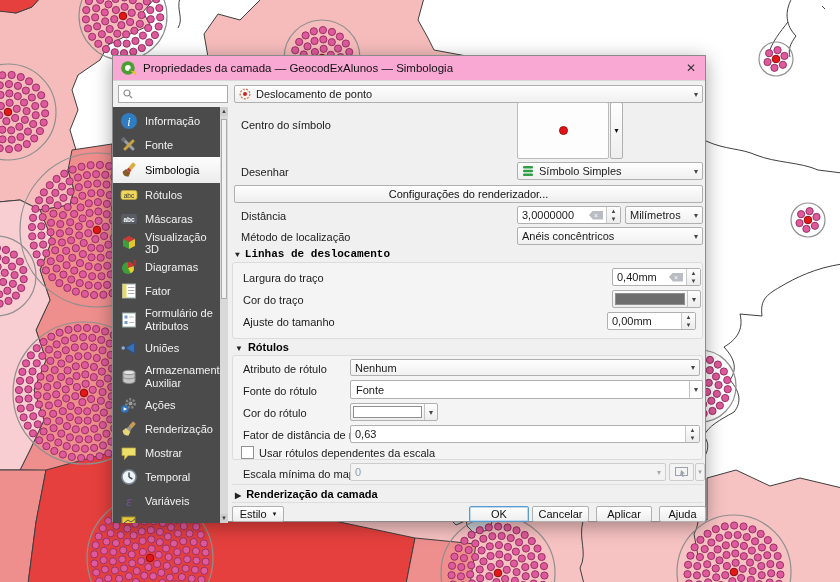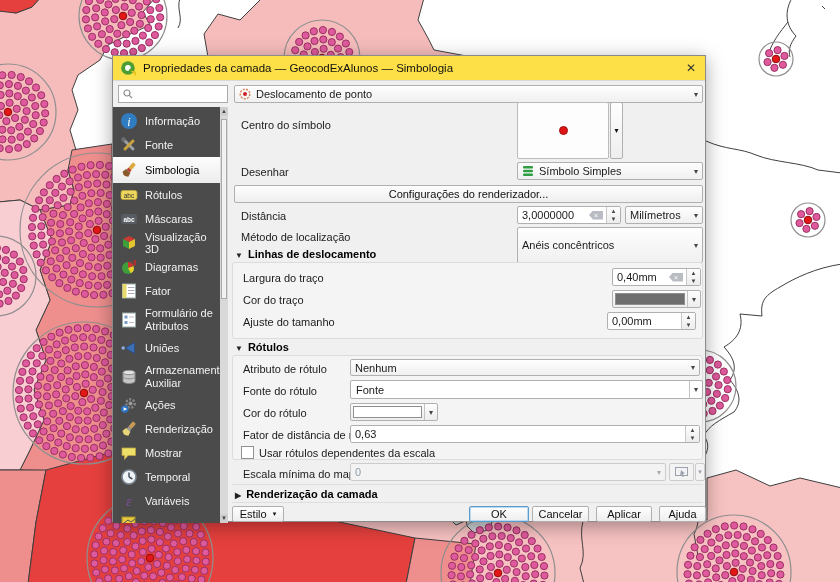--- a/index.html
+++ b/index.html
@@ -4,21 +4,21 @@
 <style>
   * { margin:0; padding:0; box-sizing:border-box; }
   html,body { width:840px; height:582px; overflow:hidden; }
   body { font-family:"Liberation Sans", sans-serif; font-size:11px; color:#1a1a1a; }
   .stage { position:relative; width:840px; height:582px; background:#fff; overflow:hidden; }
   .map { position:absolute; left:0; top:0; width:840px; height:582px; }
 
   
   .dialog { position:absolute; left:112px; top:55px; width:594px; height:467px;
             background:#f0f0f0; border:1px solid #8a8a8a; box-shadow:0 4px 18px rgba(0,0,0,.35); }
-  .titlebar { position:absolute; left:0; top:0; width:100%; height:25px; background:#fde047;
+  .titlebar { position:absolute; left:0; top:0; width:100%; height:25px; background:#f9a8d4;
               border-bottom:1px solid #d8d8d8; display:flex; align-items:center; }
   .titlebar .logo { margin-left:7px; width:17px; height:17px; }
   .titlebar .title { margin-left:6px; font-size:11.5px; color:#101010; }
   .titlebar .close { margin-left:auto; margin-right:9px; font-size:12px; color:#333; cursor:default; }
 
   .searchbox { position:absolute; left:5px; top:29px; width:110px; height:18px; background:#fff;
                border:1px solid #ababab; display:flex; align-items:center; }
   .searchbox input { border:0; outline:0; width:84px; font-size:11px; font-family:"Liberation Sans",sans-serif; }
   .searchbox svg { margin:0 3px 0 4px; flex:0 0 auto; }
 
@@ -1277,26 +1277,26 @@
           <span>▲</span>
           <span>▼</span>
         </span>
     </div>
     <div class="combo" style="left:512px; top:150px; width:78px; height:18px;">
       <span class="txt">Milímetros</span>
       <span class="caret">▾</span>
     </div>
 
     <span class="lab" style="left:128px; top:175px;">Método de localização</span>
-    <div class="combo" style="left:404px; top:171px; width:186px; height:36px;">
+    <div class="combo" style="left:404px; top:171px; width:186px; height:18px;">
       <span class="txt">Anéis concêntricos</span>
       <span class="caret">▾</span>
     </div>
 
-    <div class="sechead" style="left:122px; top:192px;"><span class="tri">▼</span><span>Linhas de deslocamento</span></div>
+    <div class="sechead" style="left:122px; top:192px;font-family:Liberation Mono, monospace;"><span class="tri">▼</span><span>Linhas de deslocamento</span></div>
     <div class="groupbox" style="left:119px; top:206px; width:471px; height:77px;"></div>
     <span class="lab" style="left:130px; top:216px;">Largura do traço</span>
     <div class="spin" style="left:499px; top:212px; width:89px; height:18px;">
       <span class="val">0,40mm</span>
       <span class="clr">×</span>
       <span class="ud">
           <span>▲</span>
           <span>▼</span>
         </span>
     </div>

